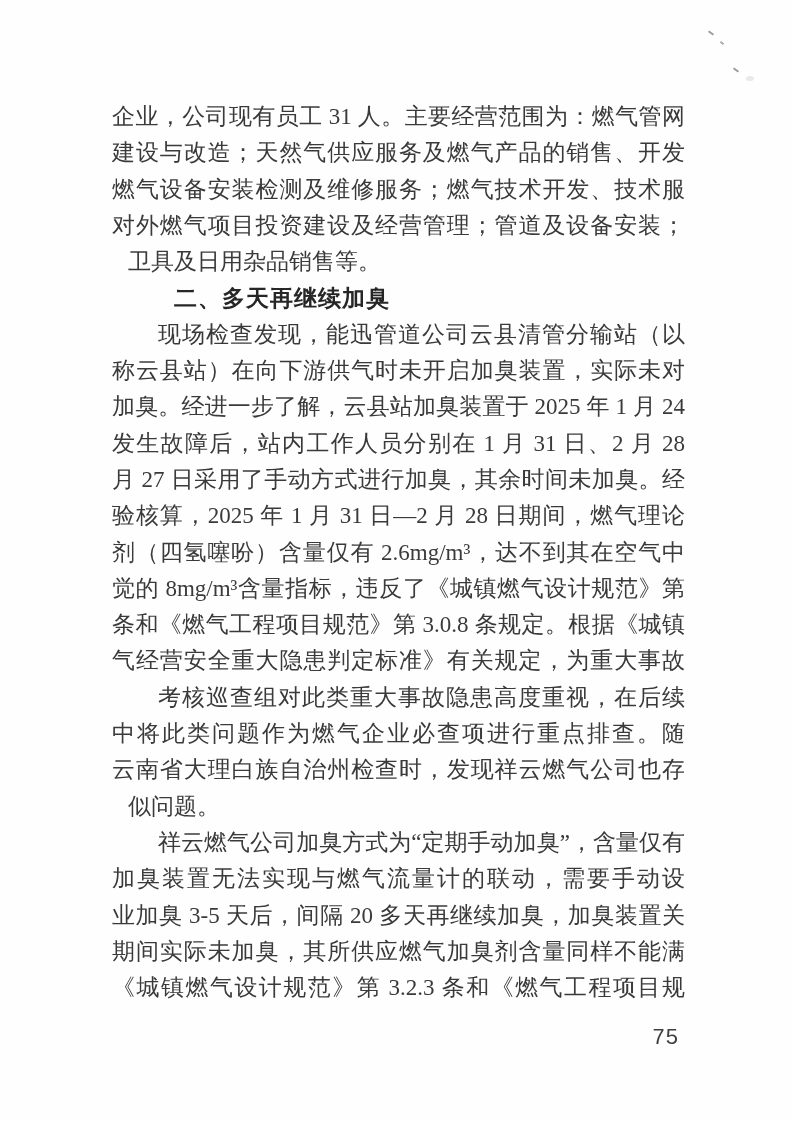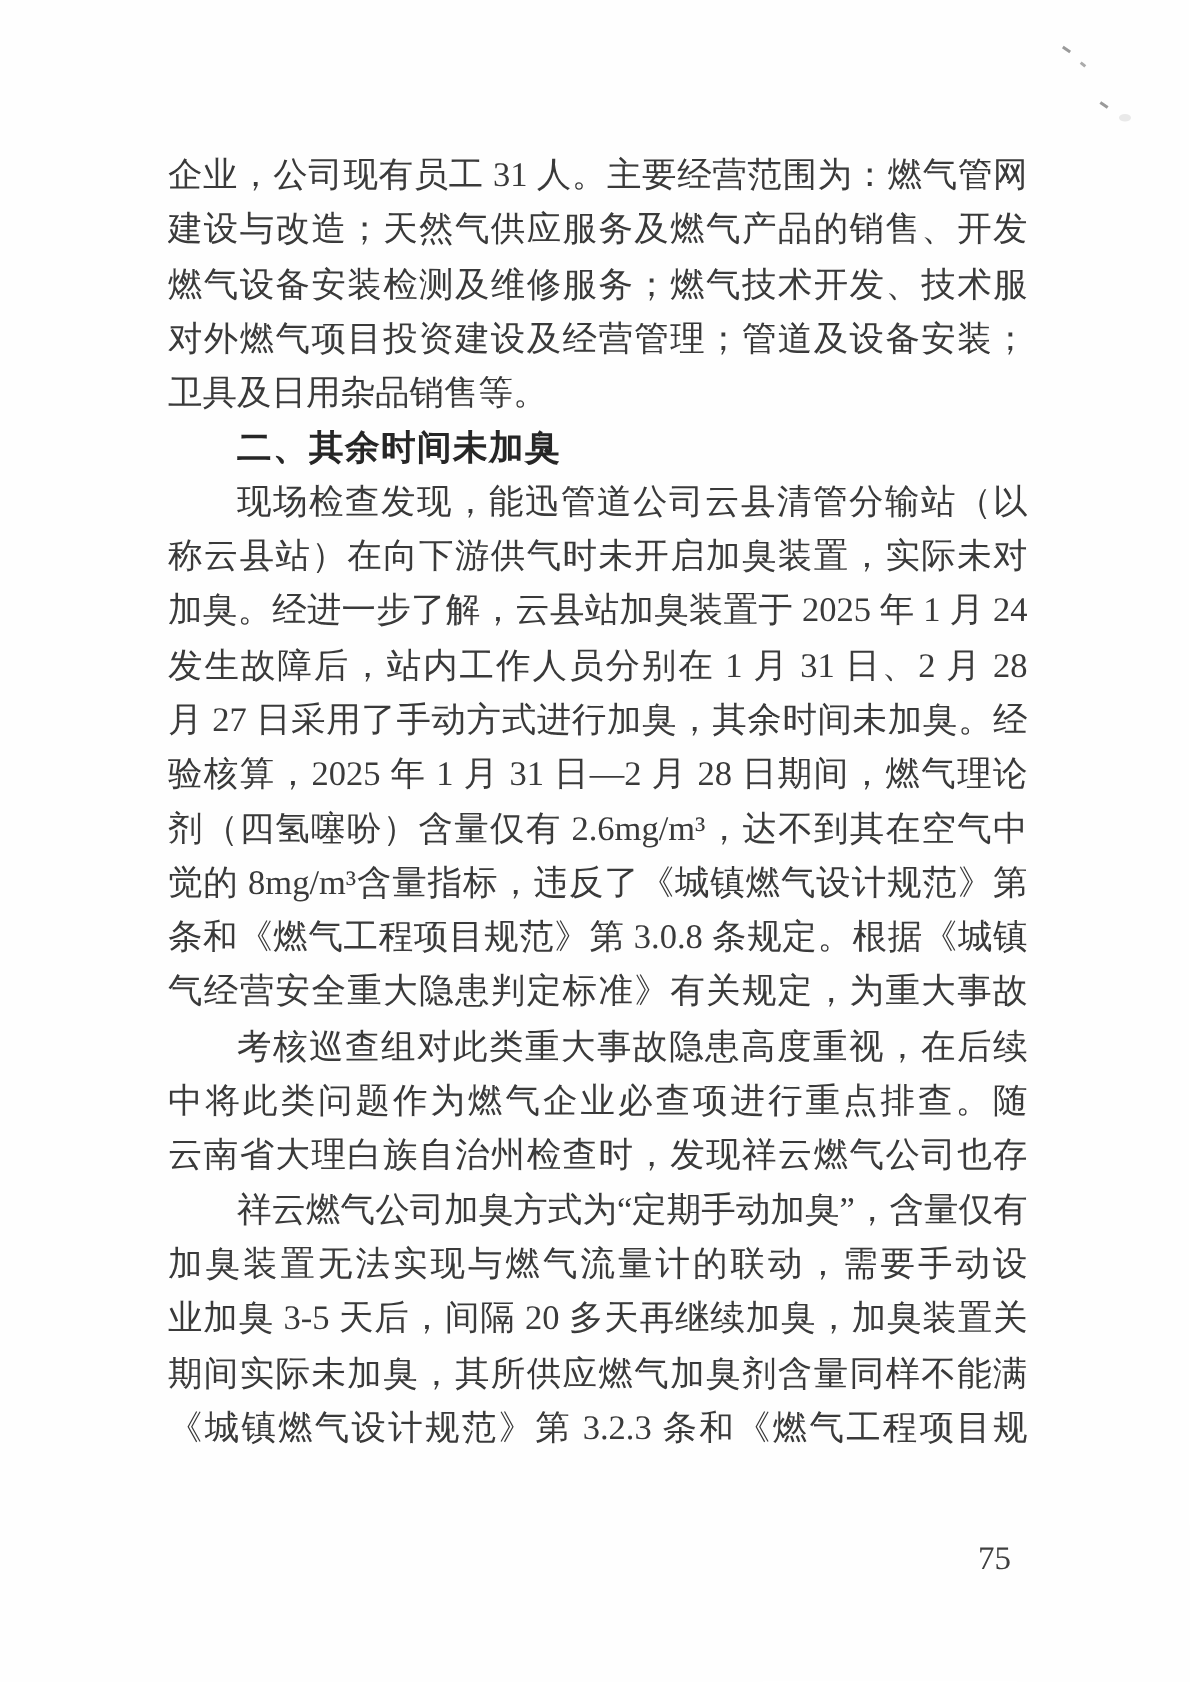--- a/index.html
+++ b/index.html
@@ -30,37 +30,38 @@
     white-space: normal;
     text-align: left;
   }
   .just {
     text-align: justify;
     text-align-last: justify;
   }
   .short {
     text-align: center;
     text-align-last: left;
+    margin-left: 16px;
   }
   .indent {
     padding-left: 46px;
   }
   .heading {
     font-family: "Liberation Sans", "DejaVu Sans", sans-serif;
     font-weight: 700;
     color: #262626;
     letter-spacing: 1px;
   }
   .page-number {
     position: absolute;
     left: 652px;
     top: 1026px;
     font-size: 22px;
     color: #3f3f3f;
-    font-family: Liberation Serif, serif;
+    font-family: Liberation Mono, monospace;
   }
   .speck {
     position: absolute;
     background: transparent;
   }
   .speck-line {
     border-top: 2px solid #9a9a9a;
     width: 6px;
     transform: rotate(35deg);
   }
@@ -87,36 +88,37 @@
   <div class="speck speck-faint" style="left:746px; top:76px;"></div>
 
   <div class="text-block">
 
     <div class="line just">企业，公司现有员工 31 人。主要经营范围为：燃气管网的</div>
     <div class="line just">建设与改造；天然气供应服务及燃气产品的销售、开发利用；</div>
     <div class="line just">燃气设备安装检测及维修服务；燃气技术开发、技术服务；</div>
     <div class="line just">对外燃气项目投资建设及经营管理；管道及设备安装；厨具</div>
     <div class="line short">卫具及日用杂品销售等。</div>
 
-    <div class="line heading short indent">二、其余时间未加臭</div>
+    <div class="line heading short indent">二、多天再继续加臭</div>
 
     <div class="line just indent">现场检查发现，能迅管道公司云县清管分输站（以下简</div>
     <div class="line just">称云县站）在向下游供气时未开启加臭装置，实际未对燃气</div>
     <div class="line just">加臭。经进一步了解，云县站加臭装置于 2025 年 1 月 24 日</div>
     <div class="line just">发生故障后，站内工作人员分别在 1 月 31 日、2 月 28 日、3</div>
     <div class="line just">月 27 日采用了手动方式进行加臭，其余时间未加臭。经查</div>
     <div class="line just">验核算，2025 年 1 月 31 日—2 月 28 日期间，燃气理论加臭</div>
     <div class="line just">剂（四氢噻吩）含量仅有 2.6mg/m³，达不到其在空气中能察</div>
     <div class="line just">觉的 8mg/m³含量指标，违反了《城镇燃气设计规范》第 3.2.3</div>
     <div class="line just">条和《燃气工程项目规范》第 3.0.8 条规定。根据《城镇燃</div>
     <div class="line just">气经营安全重大隐患判定标准》有关规定，为重大事故隐患。</div>
 
     <div class="line just indent">考核巡查组对此类重大事故隐患高度重视，在后续工作</div>
     <div class="line just">中将此类问题作为燃气企业必查项进行重点排查。随后，在</div>
     <div class="line just">云南省大理白族自治州检查时，发现祥云燃气公司也存在类</div>
+    <div class="line short">似问题。</div>
 
     <div class="line just indent">祥云燃气公司加臭方式为“定期手动加臭”，含量仅有</div>
     <div class="line just">加臭装置无法实现与燃气流量计的联动，需要手动设置，企</div>
     <div class="line just">业加臭 3-5 天后，间隔 20 多天再继续加臭，加臭装置关闭</div>
     <div class="line just">期间实际未加臭，其所供应燃气加臭剂含量同样不能满足</div>
     <div class="line just">《城镇燃气设计规范》第 3.2.3 条和《燃气工程项目规范》</div>
   </div>
 
   <div class="page-number">75</div>
 

